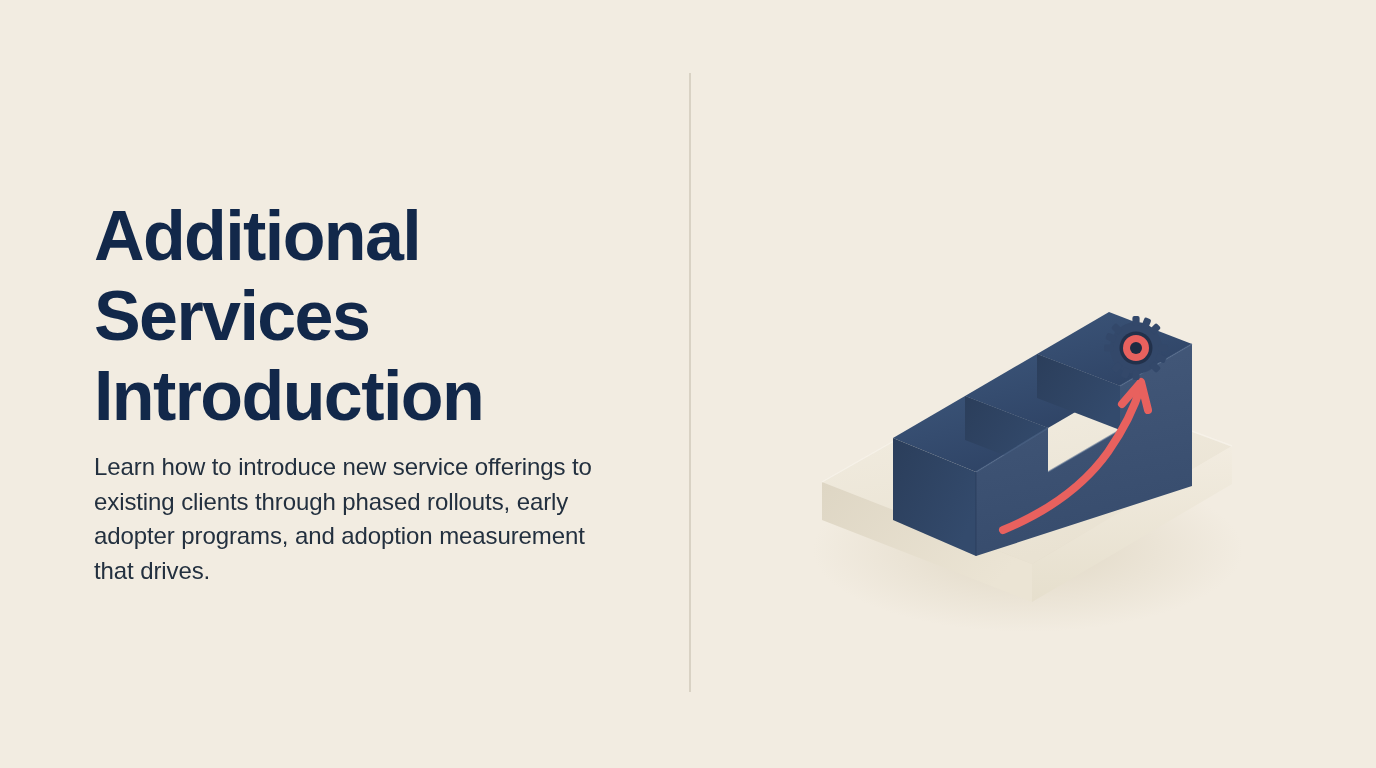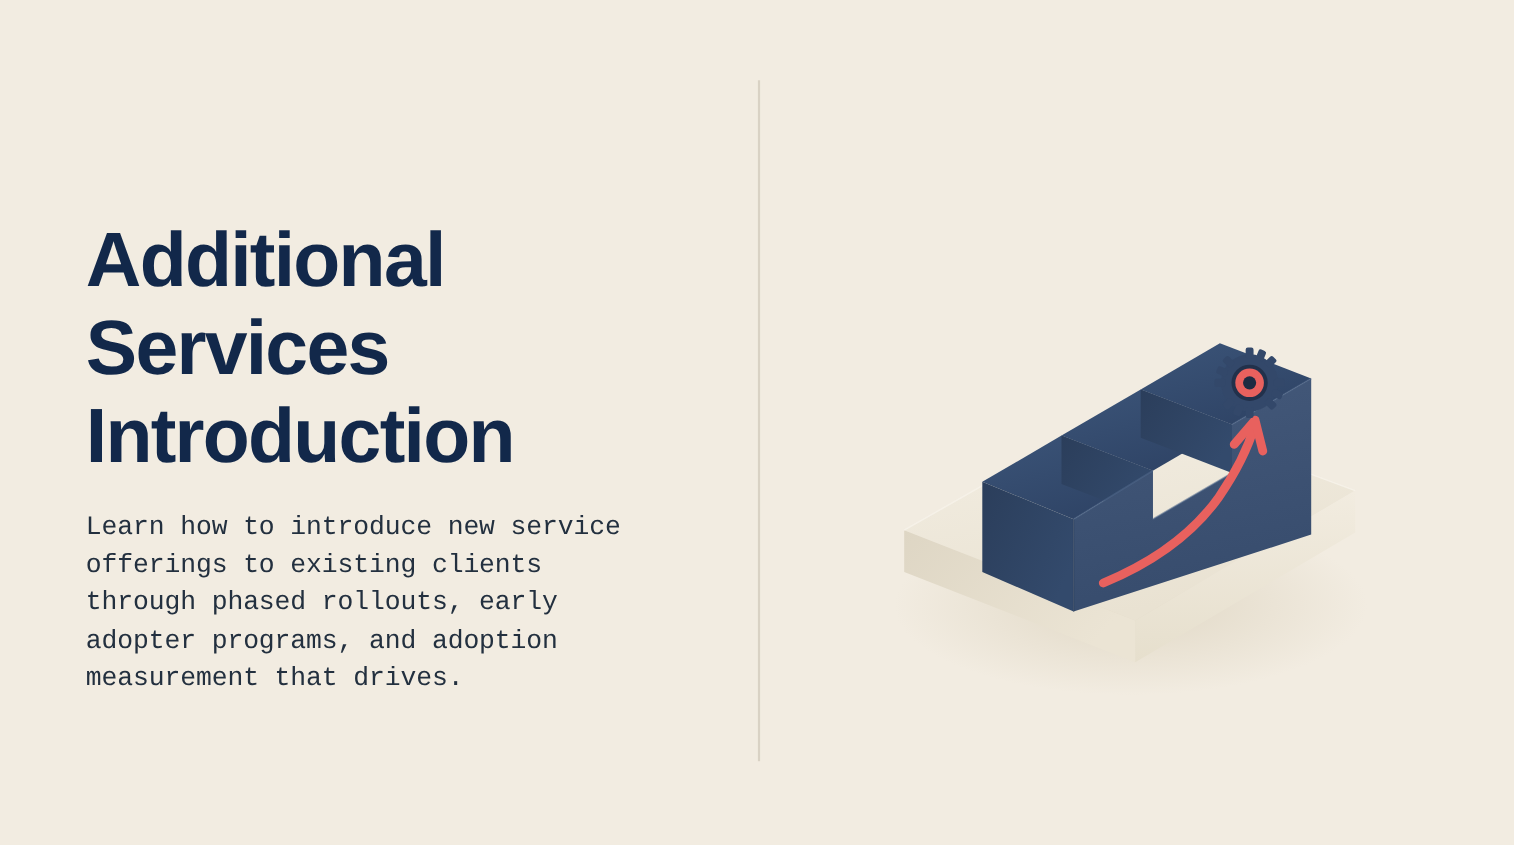--- a/index.html
+++ b/index.html
@@ -11,41 +11,40 @@
   }
   #slide {
     position:relative;
     width:1376px; height:768px;
     background:#f2ece1;
   }
 
   
   #text-col {
     position:absolute;
-    left:78px; top:196px;
+    left:94px; top:196px;
     width:545px;
   }
   #headline {
     font-size:70px;
     line-height:80px;
     font-weight:700;
     letter-spacing:-1.6px;
     color:#12284a;
     white-space:pre-line;
     text-rendering:optimizeLegibility;
   }
   #subcopy {
-    margin-top:27px;
+    margin-top:14px;
     font-size:24px;
     line-height:34.5px;
     font-weight:400;
     letter-spacing:-0.1px;
     color:#23303f;
     max-width:520px;
-    font-family:Liberation Mono, monospace;
   }
 
   
   #divider {
     position:absolute;
     left:689px; top:73px;
     width:2px; height:619px;
     background:#d9d2c4;
   }
 

